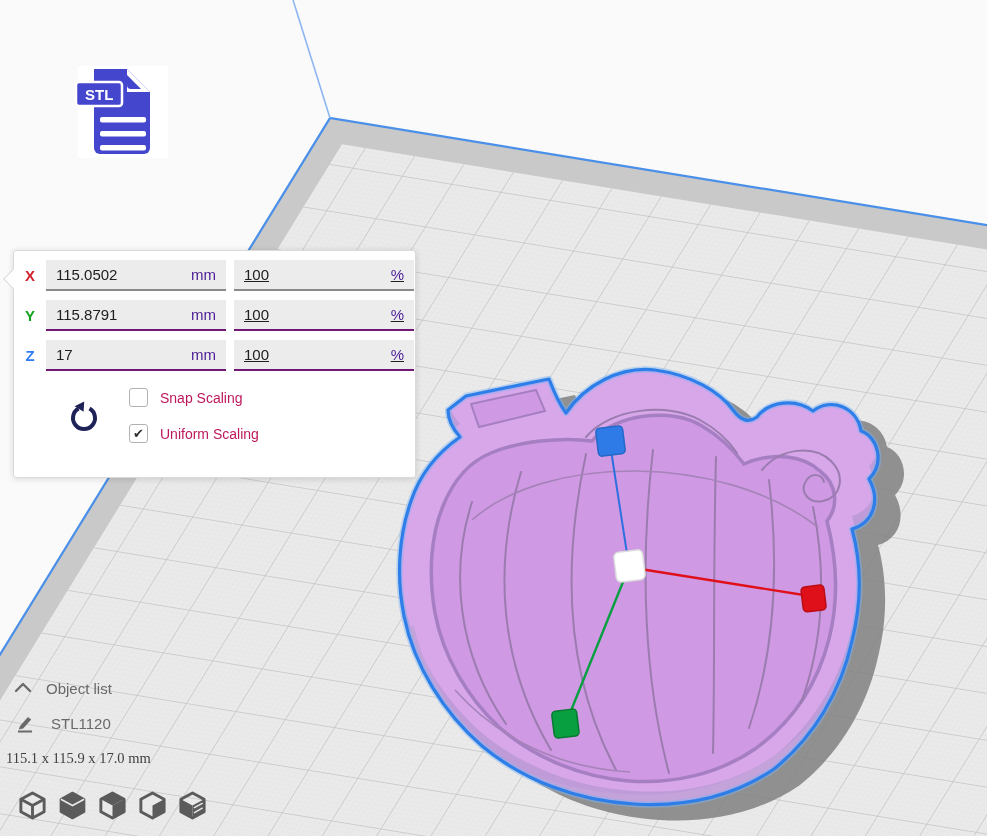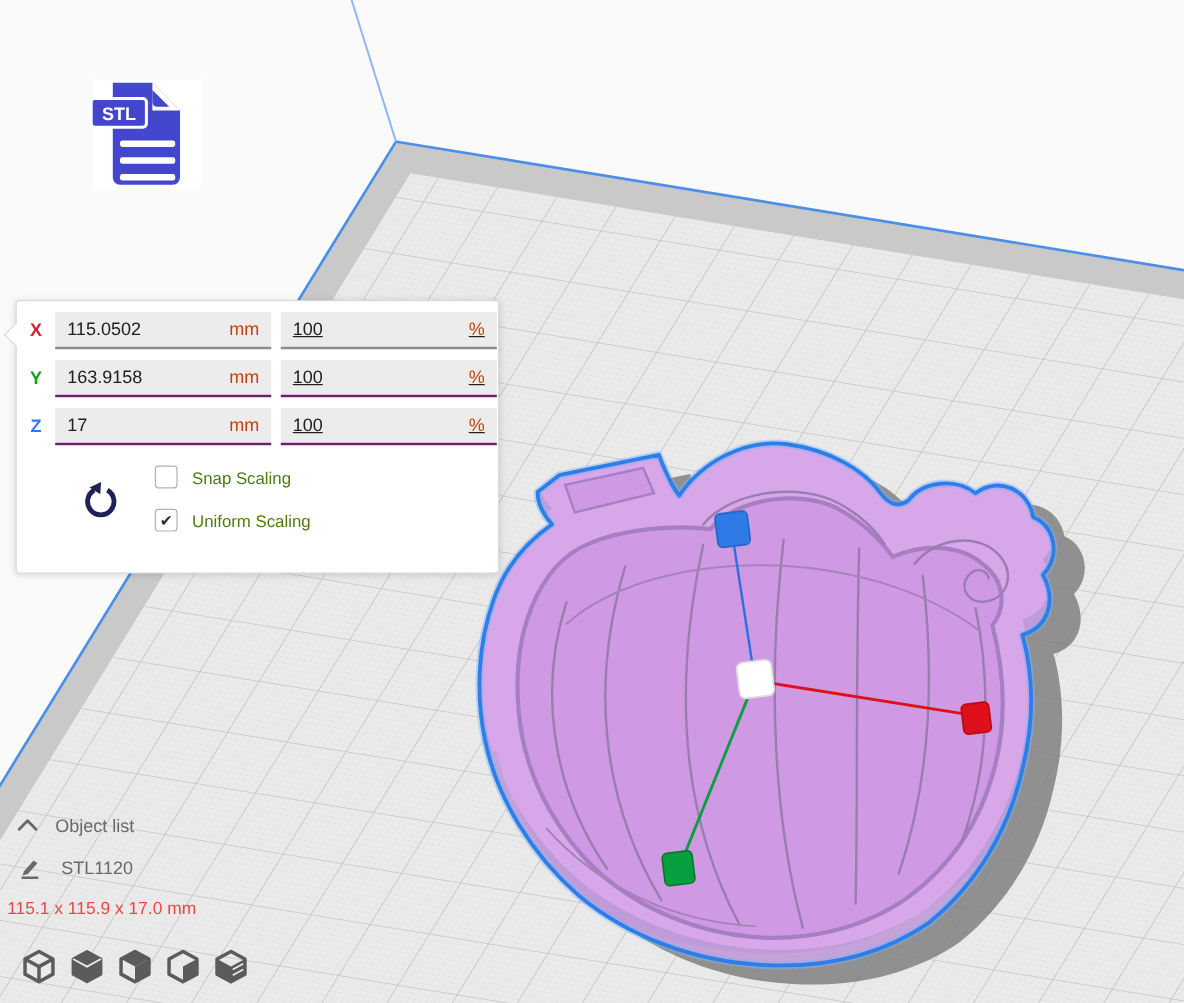--- a/index.html
+++ b/index.html
@@ -29,39 +29,39 @@
   .srow:first-of-type{margin-top:13px;}
   .axis{width:32px;text-align:center;font-size:15px;font-weight:bold;}
   .ax-x{color:#d21f2c}.ax-y{color:#12a31c}.ax-z{color:#2f7bf5}
   .field{
     width:180px;height:31px;background:#ececec;border-bottom:2px solid #701a75;
     display:flex;justify-content:space-between;align-items:center;
     padding:0 10px;font-size:15px;color:#202020;cursor:text;
   }
   .field.dark{border-bottom-color:#8a8a8a;}
   .field + .field{margin-left:8px;text-decoration:underline;}
-  .unit{color:#c2410c;}
+  .unit{color:#4c1d95;}
   .panel-bottom{display:flex;align-items:flex-start;margin-top:17px;}
   .reset-btn{margin-left:52px;margin-top:10px;width:36px;height:36px;cursor:pointer;}
   .checks{display:flex;flex-direction:column;margin-left:27px;row-gap:17px;}
   .check-row{display:flex;align-items:center;column-gap:12px;cursor:pointer;}
   .cb{
     width:19px;height:19px;background:#fff;border:1.5px solid #b2b2b2;border-radius:3px;
     display:inline-flex;align-items:center;justify-content:center;
     font-size:13px;color:#2f2f2f;line-height:1;
   }
-  .cb-label{font-size:14px;color:#4d7c0f;text-align:center;}
+  .cb-label{font-size:14px;color:#be185d;text-align:center;}
 
   
   .objectlist{position:absolute;left:13px;top:680px;color:#696969;}
   .ol-header{display:flex;column-gap:13px;cursor:pointer;}
   .ol-header span{font-size:15px;}
   .ol-item{display:flex;align-items:center;column-gap:14px;margin-top:15px;margin-left:2px;cursor:pointer;text-align:center;}
   .ol-item span{font-size:15px;}
-  .ol-dims{margin-top:16px;margin-left:-7px;font-size:14.5px;color:#ef4444;}
+  .ol-dims{margin-top:16px;margin-left:-7px;font-size:14.5px;color:#404040;font-family:Liberation Serif, serif;}
 
   
   .view-toolbar{position:absolute;left:16px;top:788px;display:flex;column-gap:8px;}
   .vt-btn{width:32px;height:34px;cursor:pointer;display:flex;align-items:center;justify-content:center;}
 </style>
 </head>
 <body>
 
 <div class="viewport">
 
@@ -198,21 +198,21 @@
       </div>
       <div class="field dark">
         <span class="val">100</span>
         <span class="unit">%</span>
       </div>
     </div>
 
     <div class="srow">
       <span class="axis ax-y">Y</span>
       <div class="field">
-        <span class="val">163.9158</span>
+        <span class="val">115.8791</span>
         <span class="unit">mm</span>
       </div>
       <div class="field">
         <span class="val">100</span>
         <span class="unit">%</span>
       </div>
     </div>
 
     <div class="srow">
       <span class="axis ax-z">Z</span>

